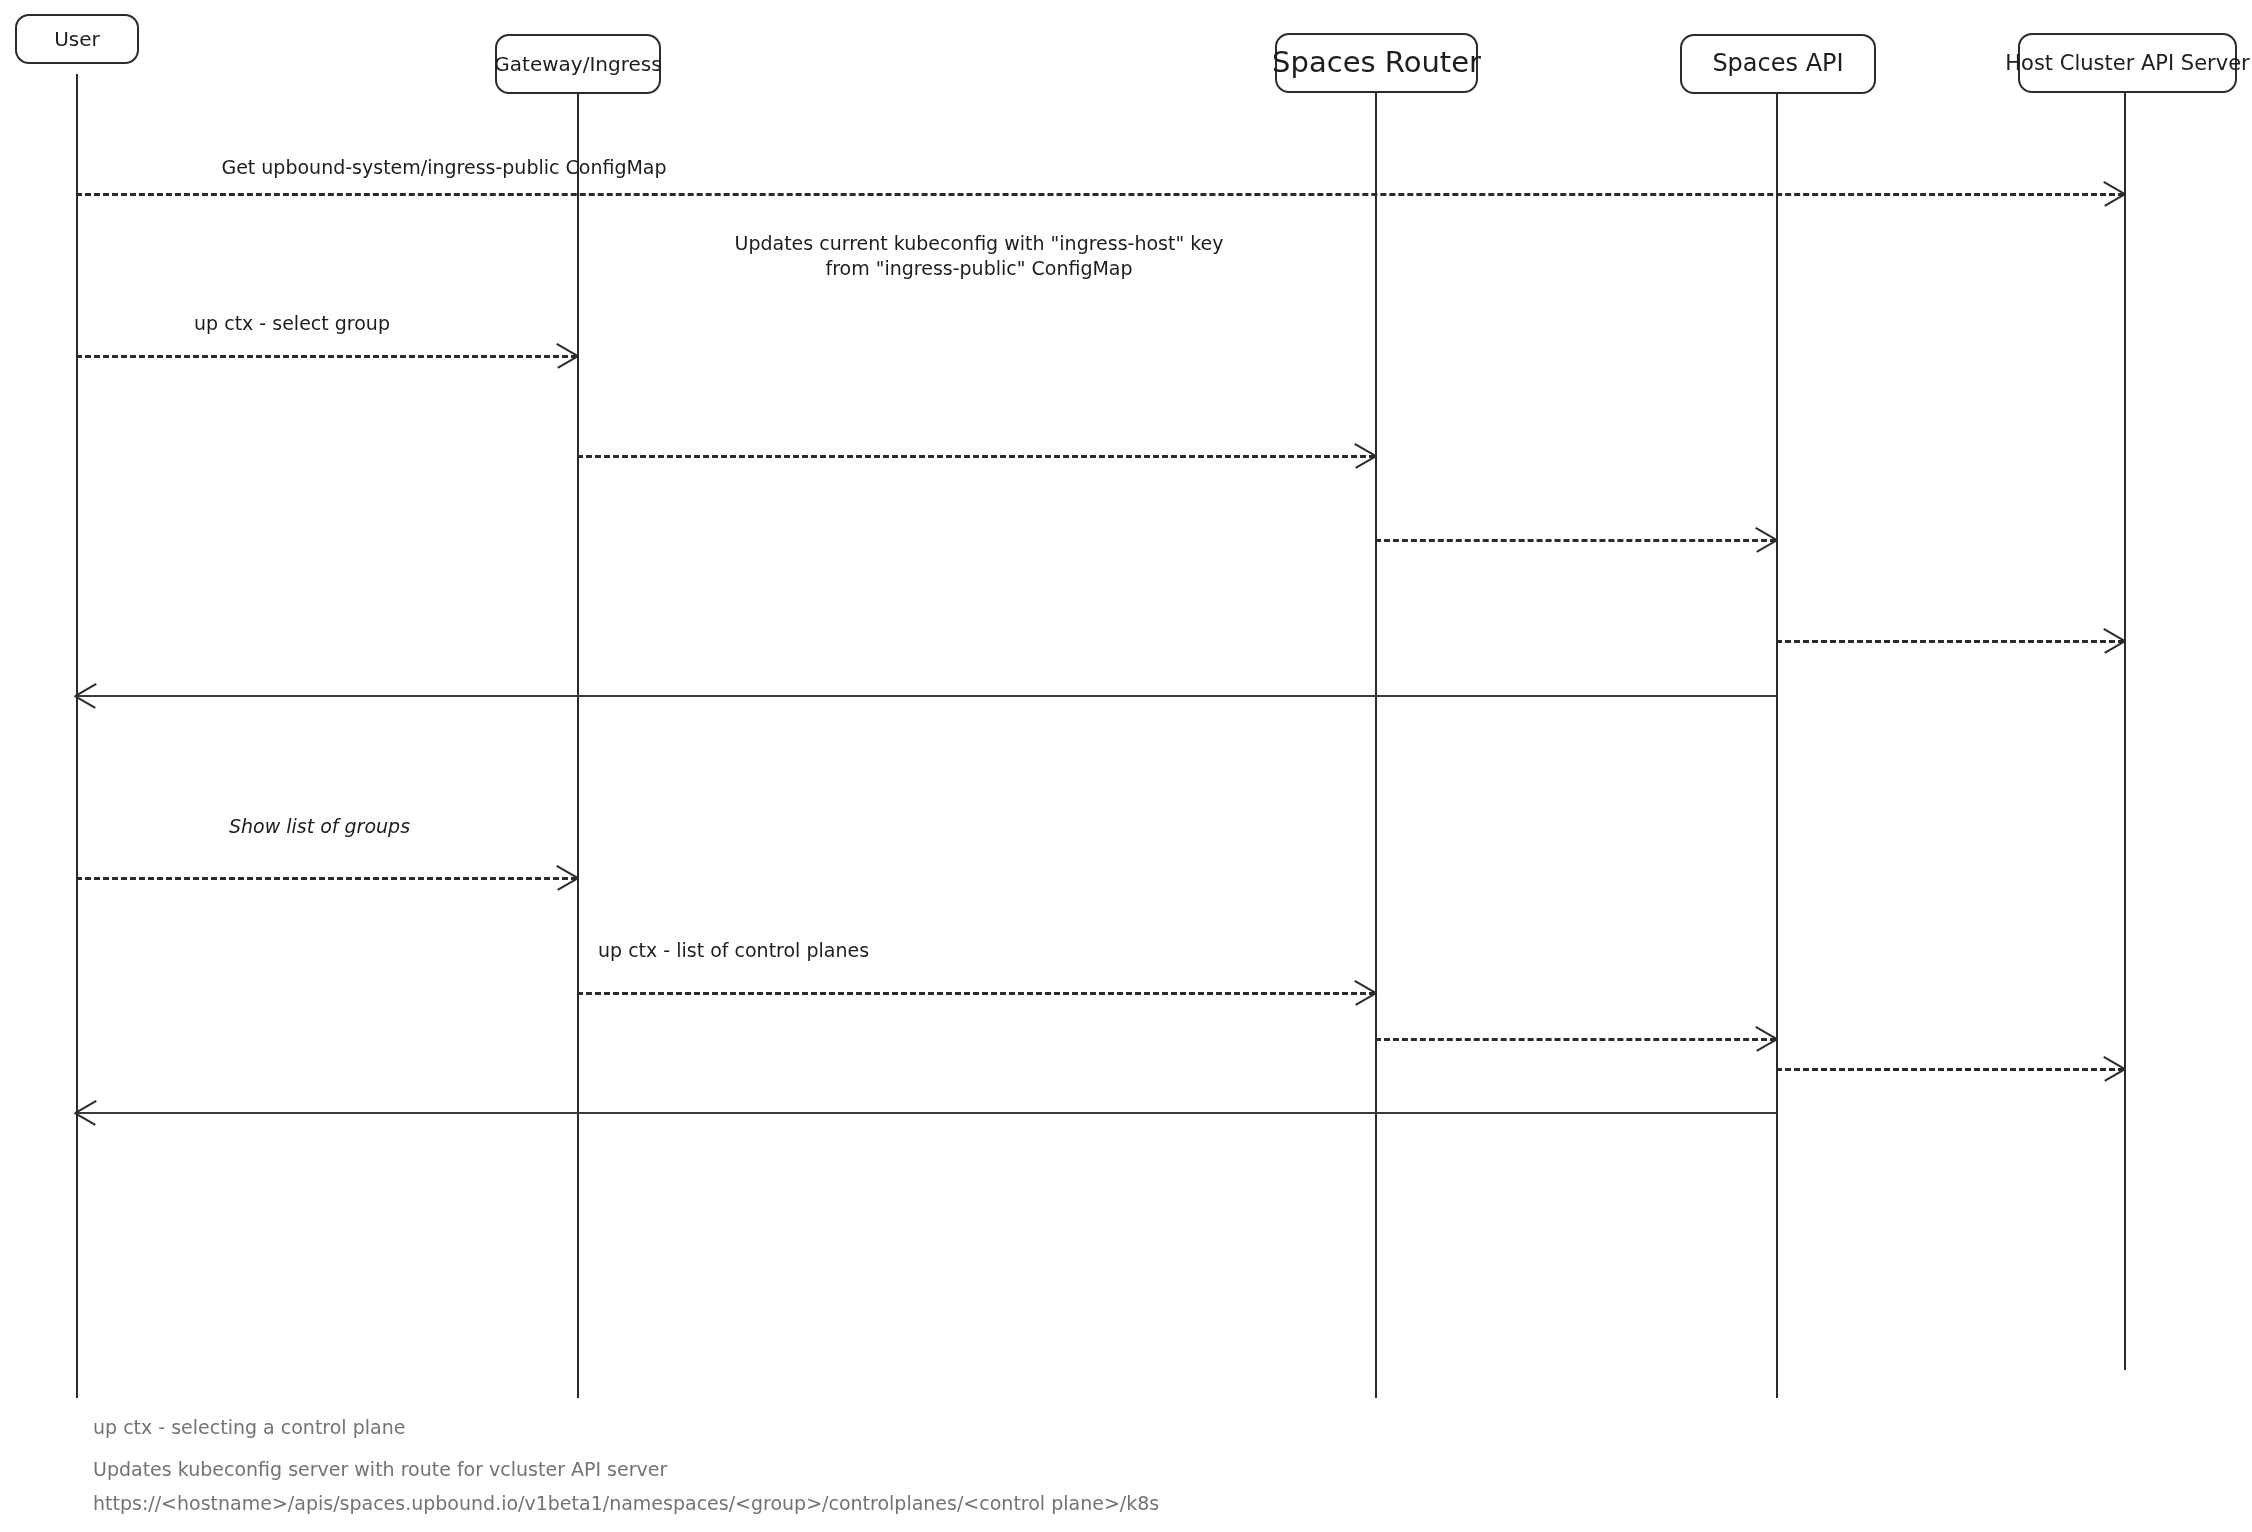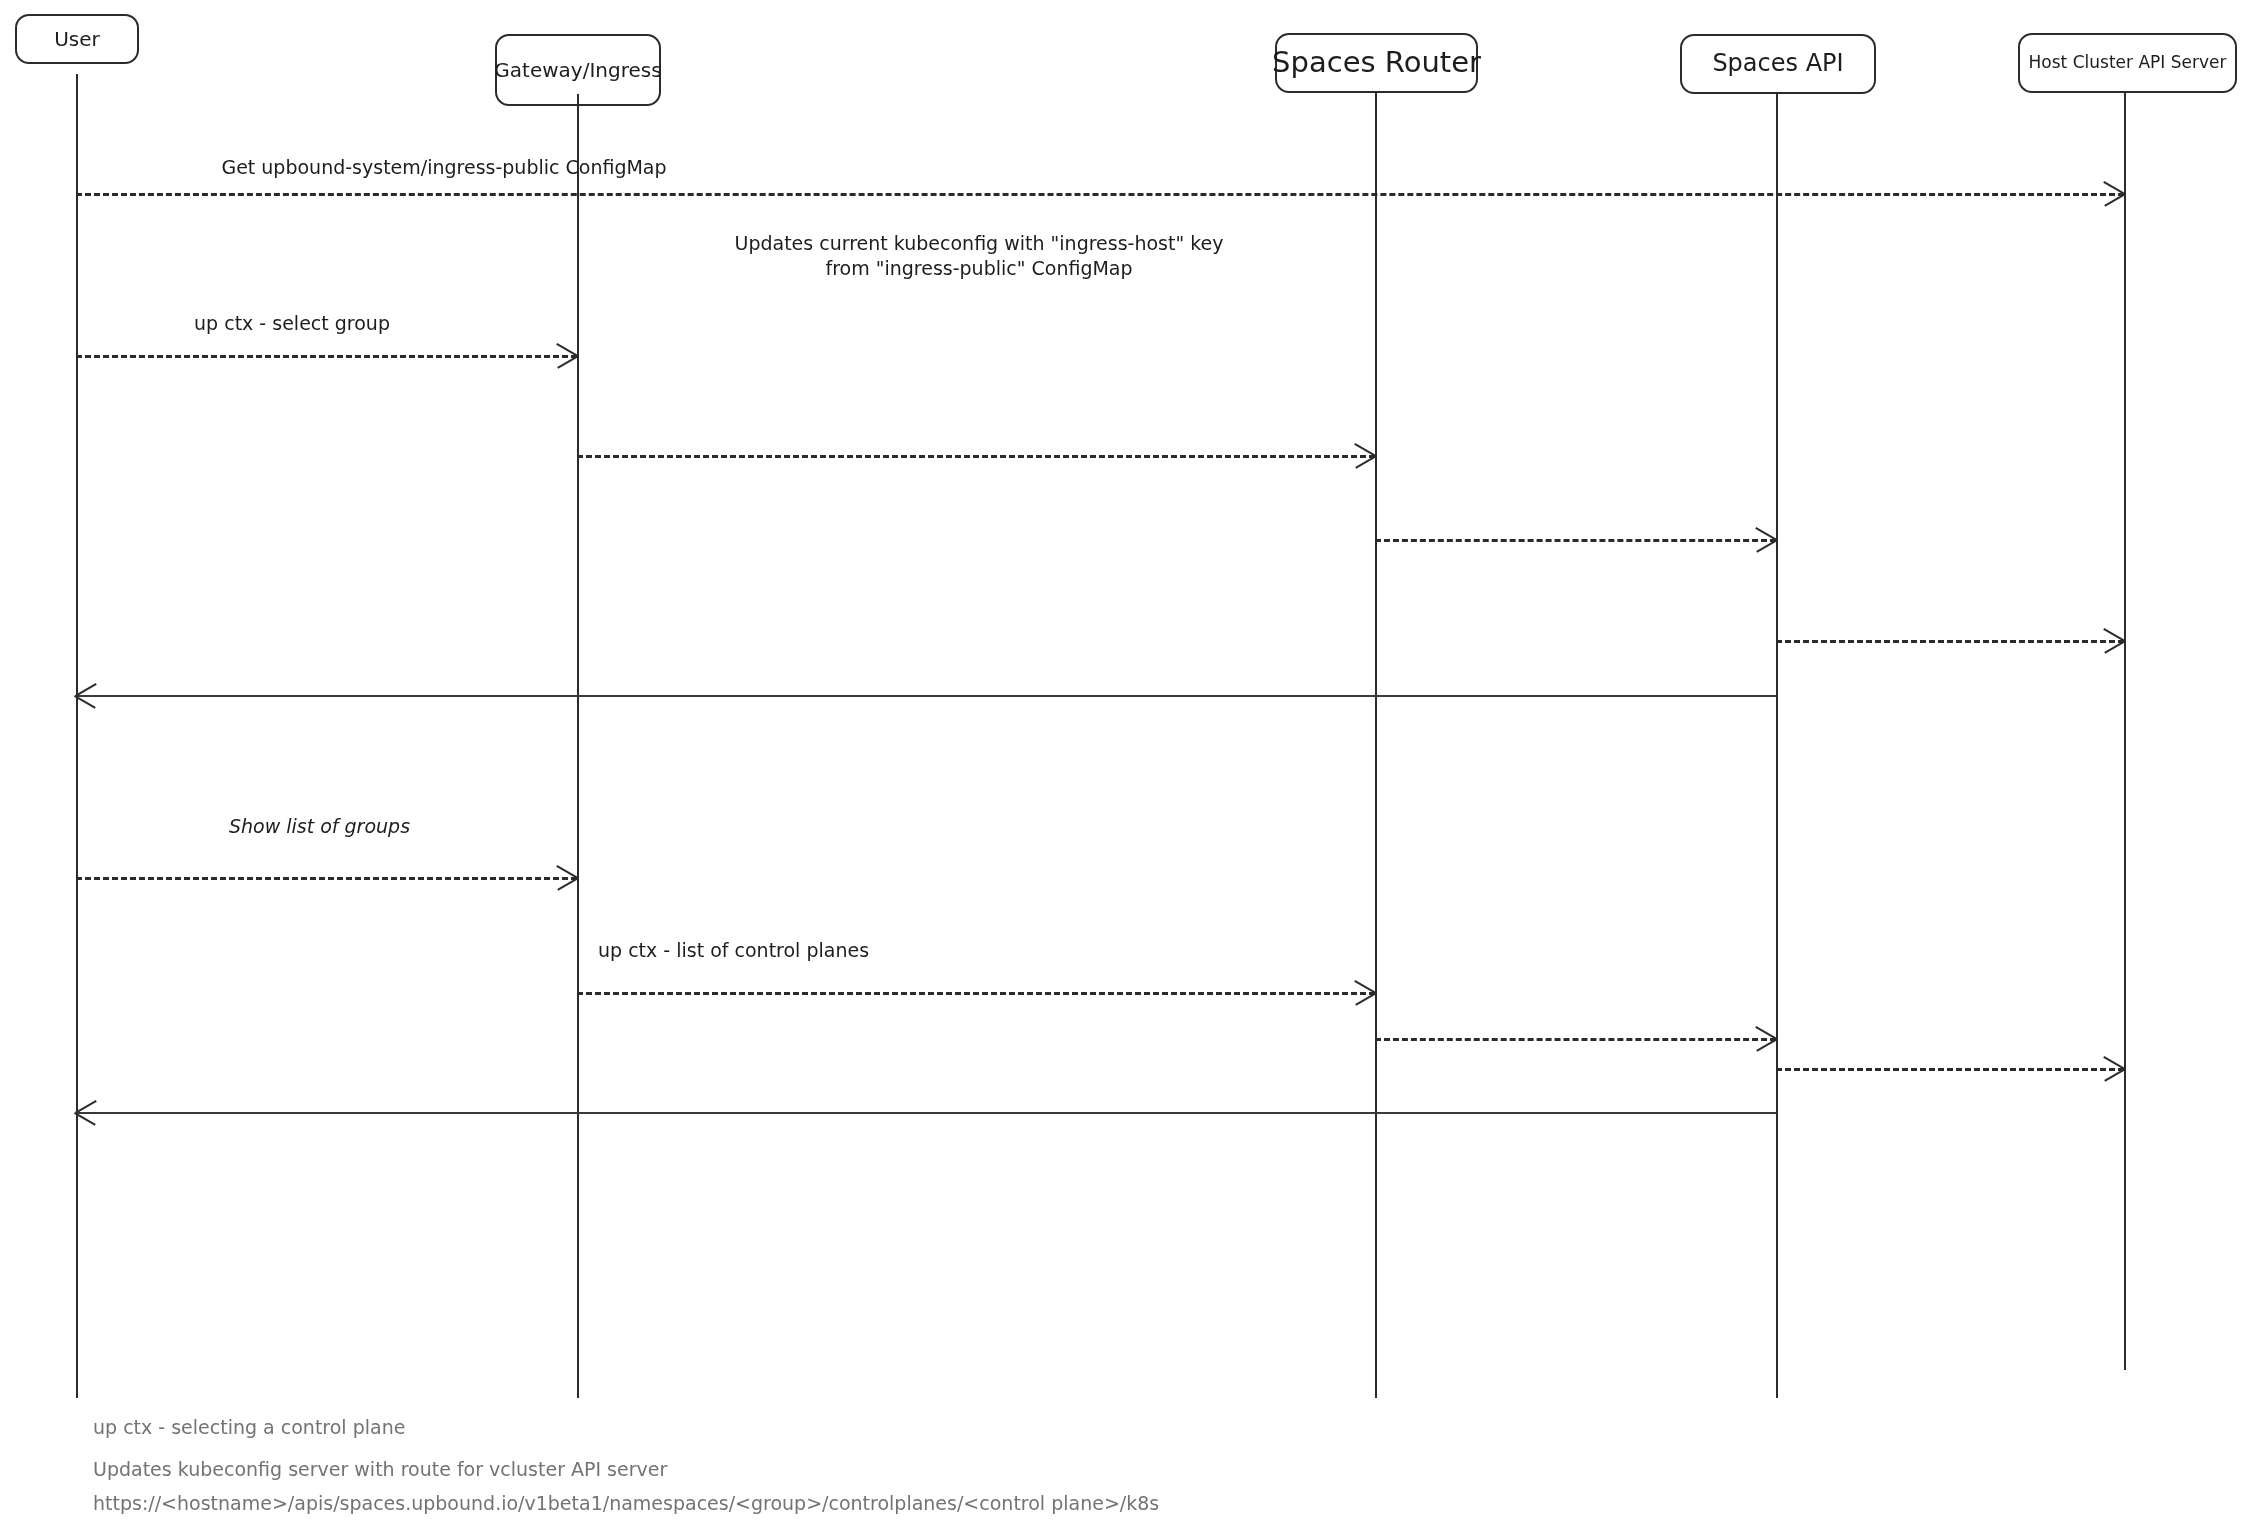--- a/index.html
+++ b/index.html
@@ -105,33 +105,33 @@
 </style>
 </head>
 <body>
 
 <div id="canvas">
 
   <div class="node" style="left:15px; top:14px; width:124px; height:50px; font-size:20px;">
     <span class="node-label">User</span>
   </div>
 
-  <div class="node" style="left:495px; top:34px; width:166px; height:72px; font-size:20px;">
+  <div class="node" style="left:495px; top:34px; width:166px; height:60px; font-size:20px;">
     <span class="node-label">Gateway/Ingress</span>
   </div>
 
   <div class="node" style="left:1275px; top:33px; width:203px; height:60px; font-size:29px;">
     <span class="node-label">Spaces Router</span>
   </div>
 
   <div class="node" style="left:1680px; top:34px; width:196px; height:60px; font-size:24px;">
     <span class="node-label">Spaces API</span>
   </div>
 
-  <div class="node" style="left:2018px; top:33px; width:219px; height:60px; font-size:17px;">
+  <div class="node" style="left:2018px; top:33px; width:219px; height:60px; font-size:21px;">
     <span class="node-label">Host Cluster API Server</span>
   </div>
 
   <div class="lifeline" style="left:76px; top:74px; height:1324px;"></div>
   <div class="lifeline" style="left:577px; top:94px; height:1304px;"></div>
   <div class="lifeline" style="left:1375px; top:93px; height:1305px;"></div>
   <div class="lifeline" style="left:1776px; top:94px; height:1304px;"></div>
   <div class="lifeline" style="left:2124px; top:93px; height:1277px;"></div>
 
   <div class="msg-label center" style="left:68px; top:155px; width:672px;margin-left:40px;">Get upbound-system/ingress-public ConfigMap</div>

